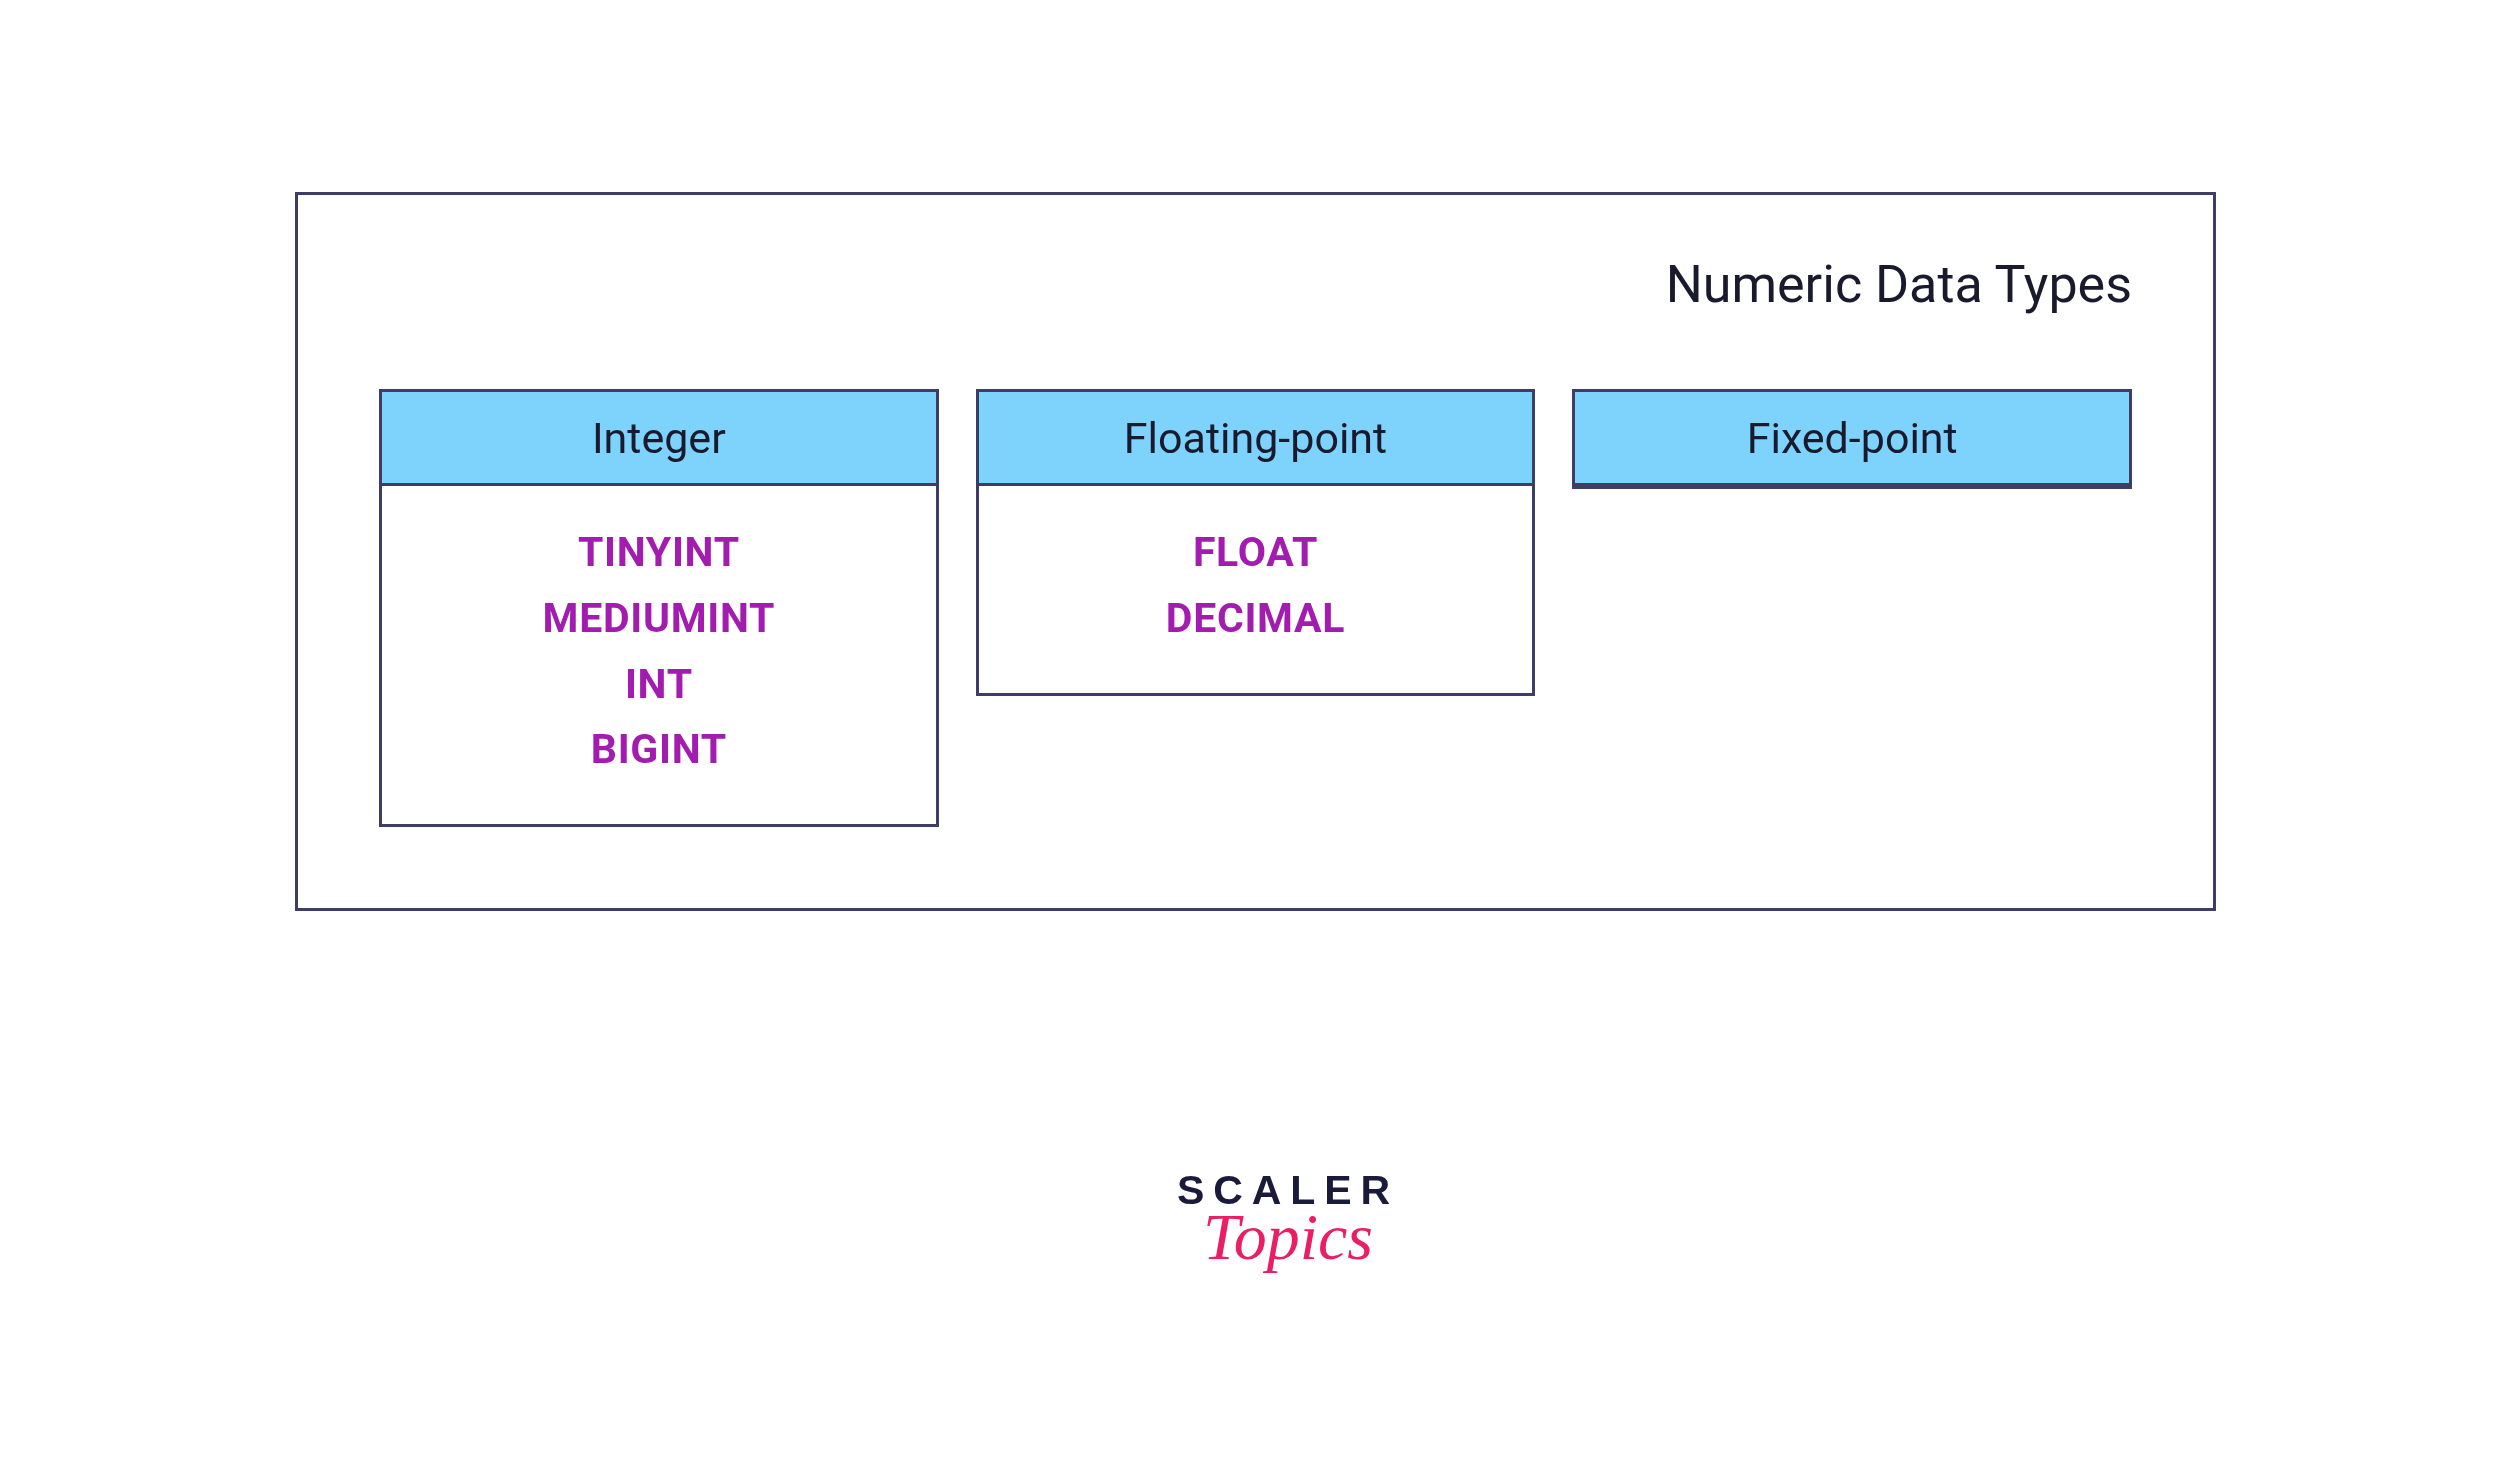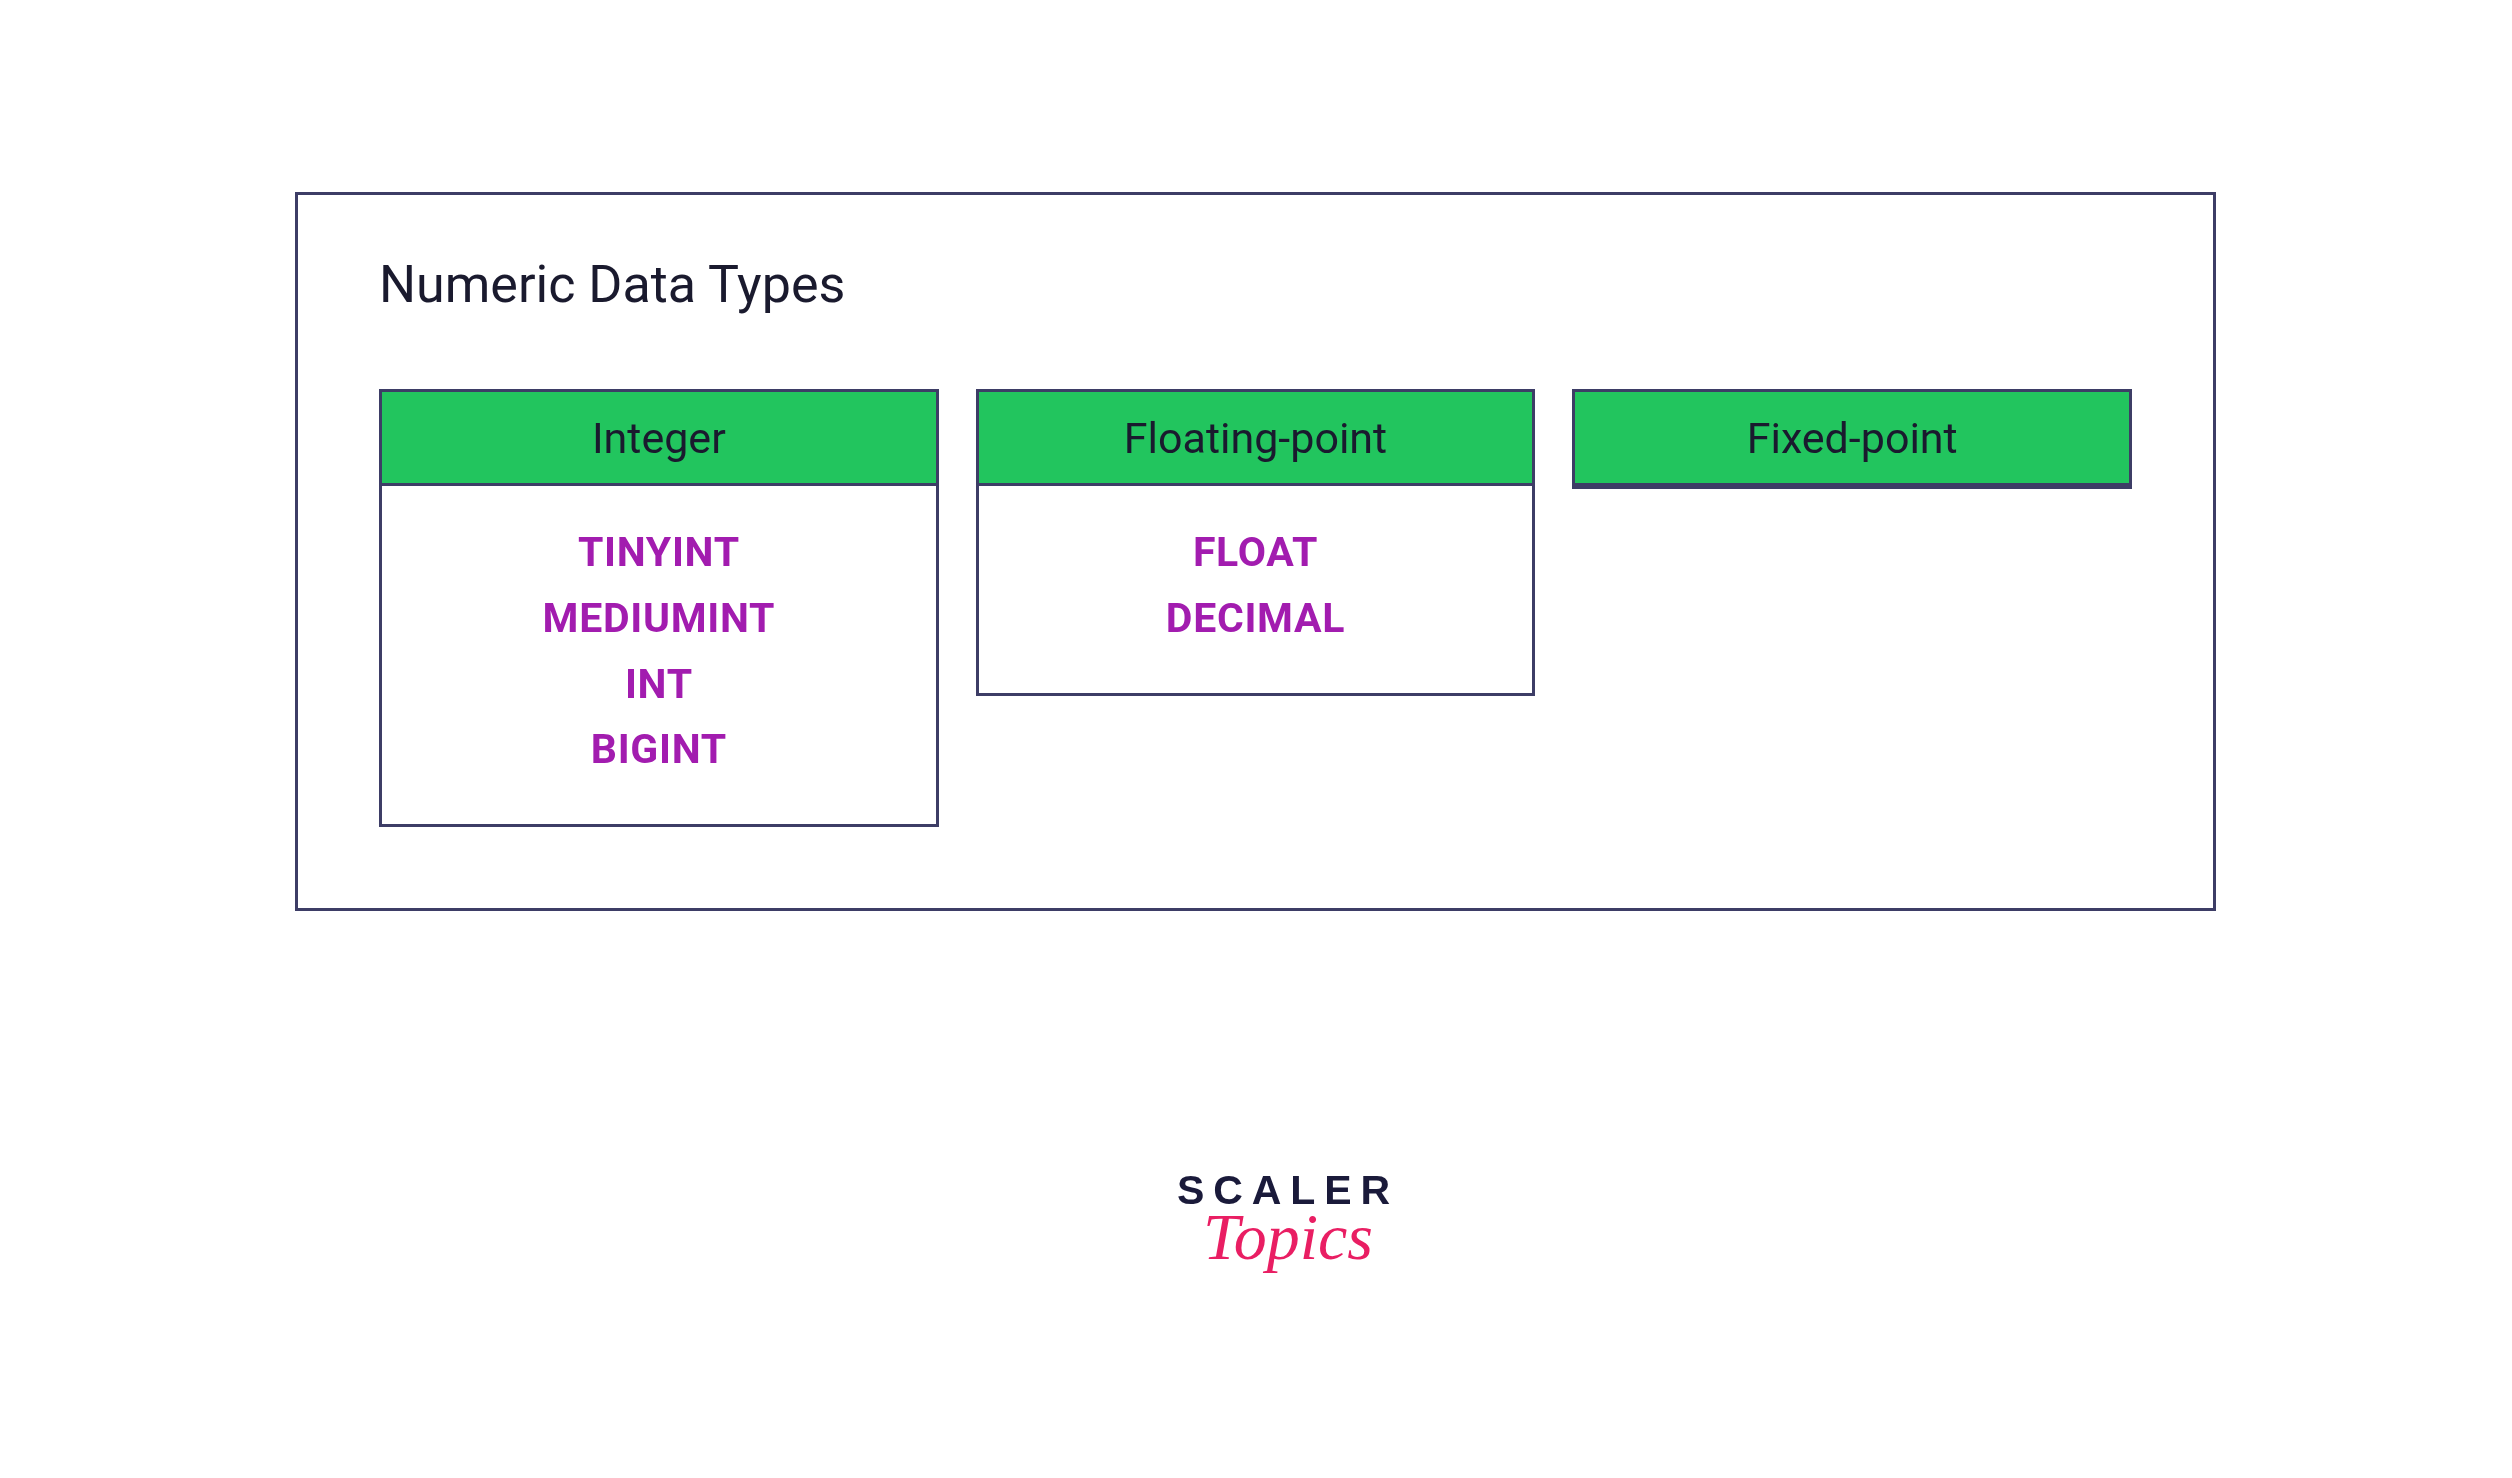--- a/index.html
+++ b/index.html
@@ -15,39 +15,39 @@
     position: absolute;
     left: 295px;
     top: 192px;
     width: 1921px;
   }
   .outer-box {
     border: 3px solid #3d3d66;
     padding: 59px 81px 81px 81px;
   }
   .main-title {
-    text-align: left;
+    text-align: right;
     font-size: 52px;
     font-weight: 400;
     color: #1a1a2e;
     margin-bottom: 74px;
   }
   .columns {
     display: flex;
     gap: 37px;
     align-items: flex-start;
   }
   .type-box {
     flex: 1;
     border: 3px solid #3d3d66;
     display: flex;
     flex-direction: column;
   }
   .type-header {
-    background: #22c55e;
+    background: #7dd3fc;
     border-bottom: 3px solid #3d3d66;
     text-align: center;
     font-size: 43px;
     font-weight: 400;
     padding: 20.7px 7.4px;
     color: #1a1a2e;
   }
   .type-body {
     padding: 34px 14.8px 41px 14.8px;
     text-align: center;

